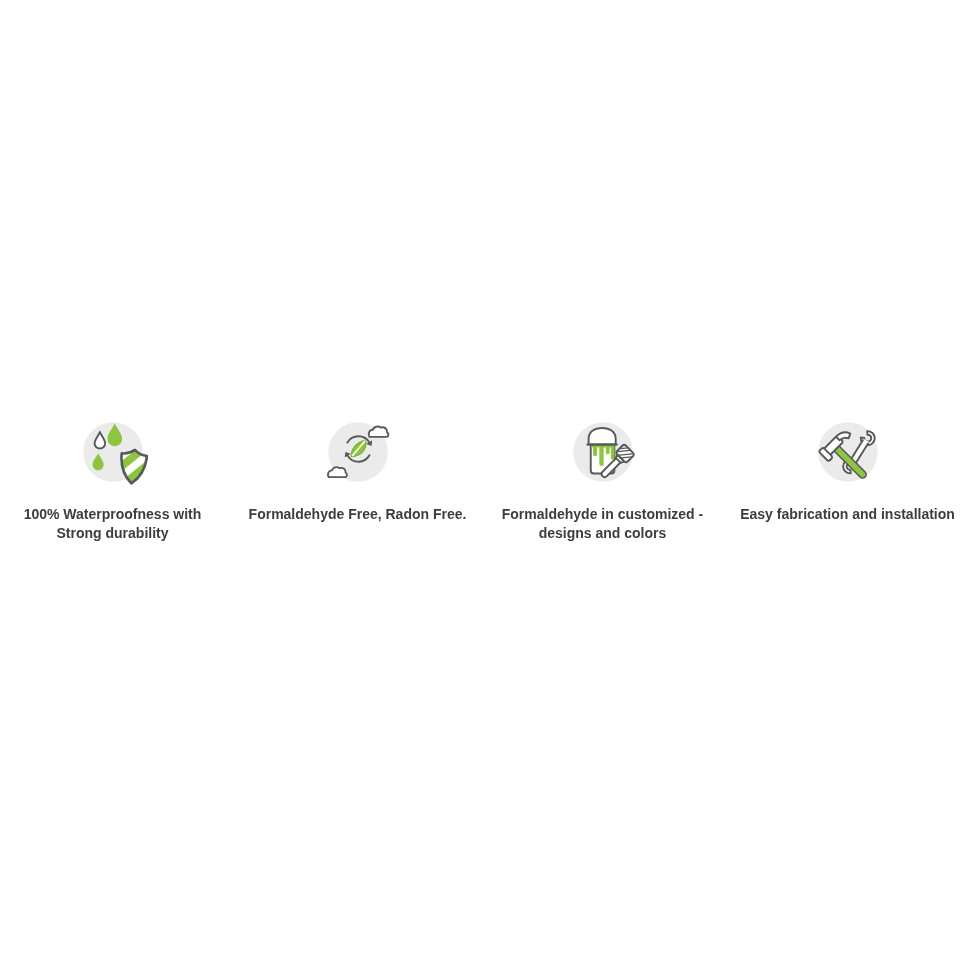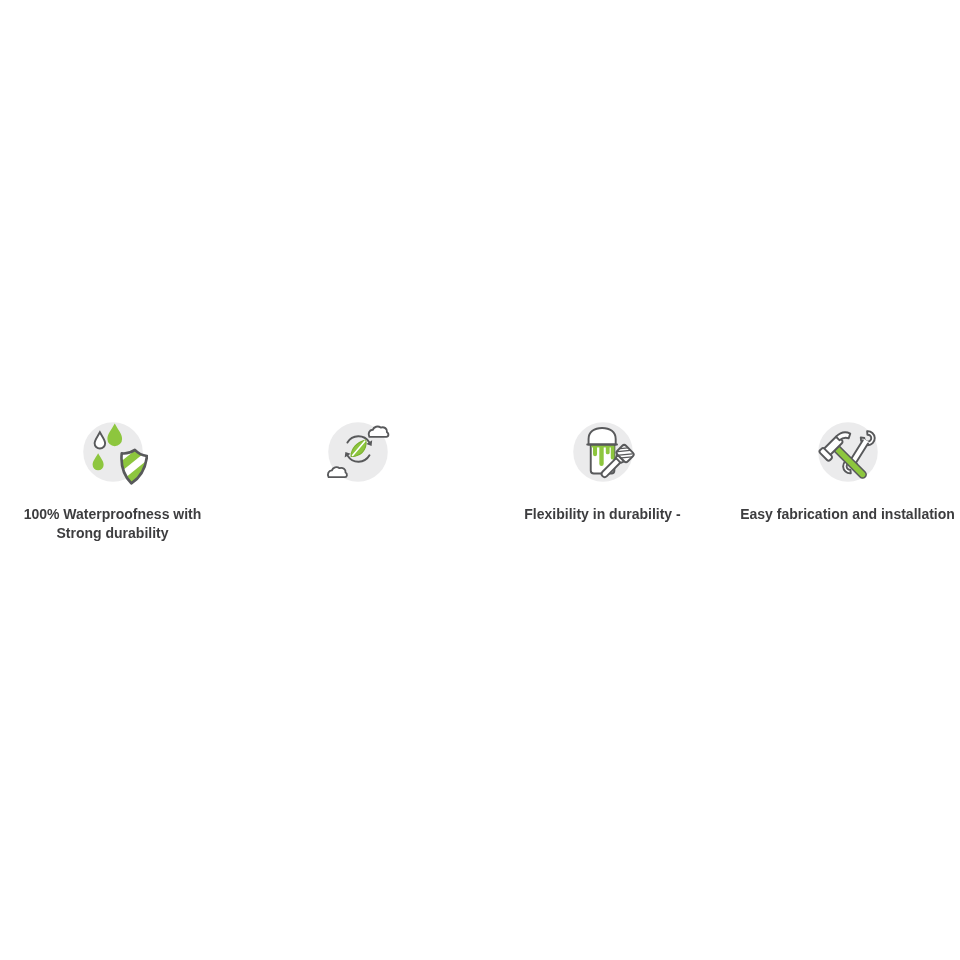--- a/index.html
+++ b/index.html
@@ -96,20 +96,21 @@
           </g>
           <g transform="translate(51,11) scale(1.3)">
             <path class="cloud" d="M1.5,9 C0,6 1.5,3 4.5,2.8 C5.5,0 9,-1 11.5,0.8 C14.5,-0.3 17.5,2 17,4.8 C19,6 18.5,9 16.5,9 Z"></path>
           </g>
           <g transform="translate(4.5,57.5) scale(1.25)">
             <path class="cloud" d="M1.5,9 C0,6 1.5,3 4.5,2.8 C5.5,0 9,-1 11.5,0.8 C14.5,-0.3 17.5,2 17,4.8 C19,6 18.5,9 16.5,9 Z"></path>
           </g>
         </svg>
       </div>
       <p class="caption">
+        <span>Formaldehyde Free, Radon Free.</span>
       </p>
     </div>
 
     <div class="feature-card">
       <div class="icon-wrap">
         <svg viewBox="0 0 80 80" aria-hidden="true">
           <circle class="ic-bg" cx="40" cy="40" r="34"></circle>
           <path class="ol" d="M26,31.5 h27 v29.5 a3.5,3.5 0 0 1 -3.5,3.5 h-20 a3.5,3.5 0 0 1 -3.5,-3.5 z"></path>
           <rect class="fill-green" x="26.8" y="32" width="25.4" height="2.8"></rect>
           <path class="fill-green" d="M28.6,33 v9.5 a2.3,2.3 0 0 0 4.6,0 V33 Z"></path>
@@ -120,21 +121,22 @@
           <line class="ol-line" x1="22" y1="31.5" x2="56" y2="31.5"></line>
           <g transform="translate(55,52) rotate(45)">
             <rect class="ol" x="-3.5" y="-5" width="7" height="27" rx="3.5"></rect>
             <path class="ol" d="M-5.5,-7.5 L5.5,-7.5 L4,-3.5 L-4,-3.5 Z"></path>
             <rect class="ol" x="-8.5" y="-21.5" width="17" height="14" rx="3"></rect>
             <path class="hatch" d="M-7.5,-10 L1.5,-21 M-3.5,-8.5 L6,-20 M0.5,-8 L8.3,-17.5 M-7.8,-14.5 L-2.5,-21"></path>
           </g>
         </svg>
       </div>
       <p class="caption">
-        <span>Flexibility in durability -</span>
+        <span>Formaldehyde in customized -</span>
+        <span>designs and colors</span>
       </p>
     </div>
 
     <div class="feature-card">
       <div class="icon-wrap">
         <svg viewBox="0 0 80 80" aria-hidden="true">
           <circle class="ic-bg" cx="40" cy="40" r="34"></circle>
           <g transform="translate(52.5,40.3) rotate(32)">
             <path class="ol" d="M-7.13,-15.37 A8,8 0 1 0 -4.81,-25.39 L-2.41,-22.19 A4,4 0 1 1 -3.56,-17.18 Z"></path>
             <path class="ol" d="M7.13,15.37 A8,8 0 1 0 4.81,25.39 L2.41,22.19 A4,4 0 1 1 3.56,17.18 Z"></path>

